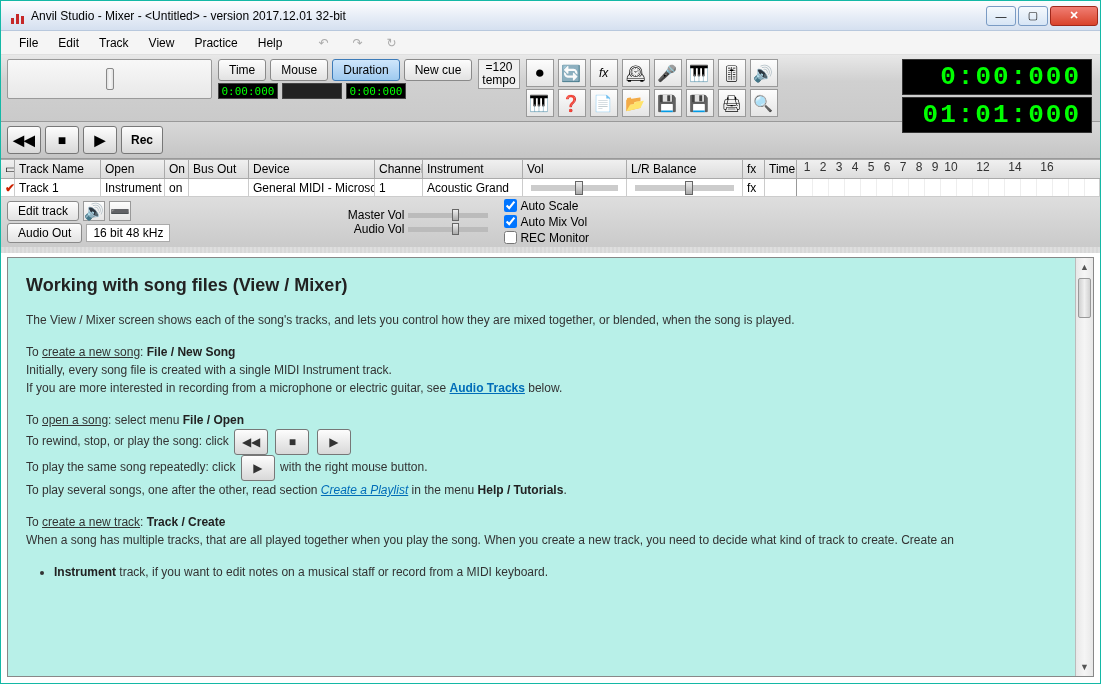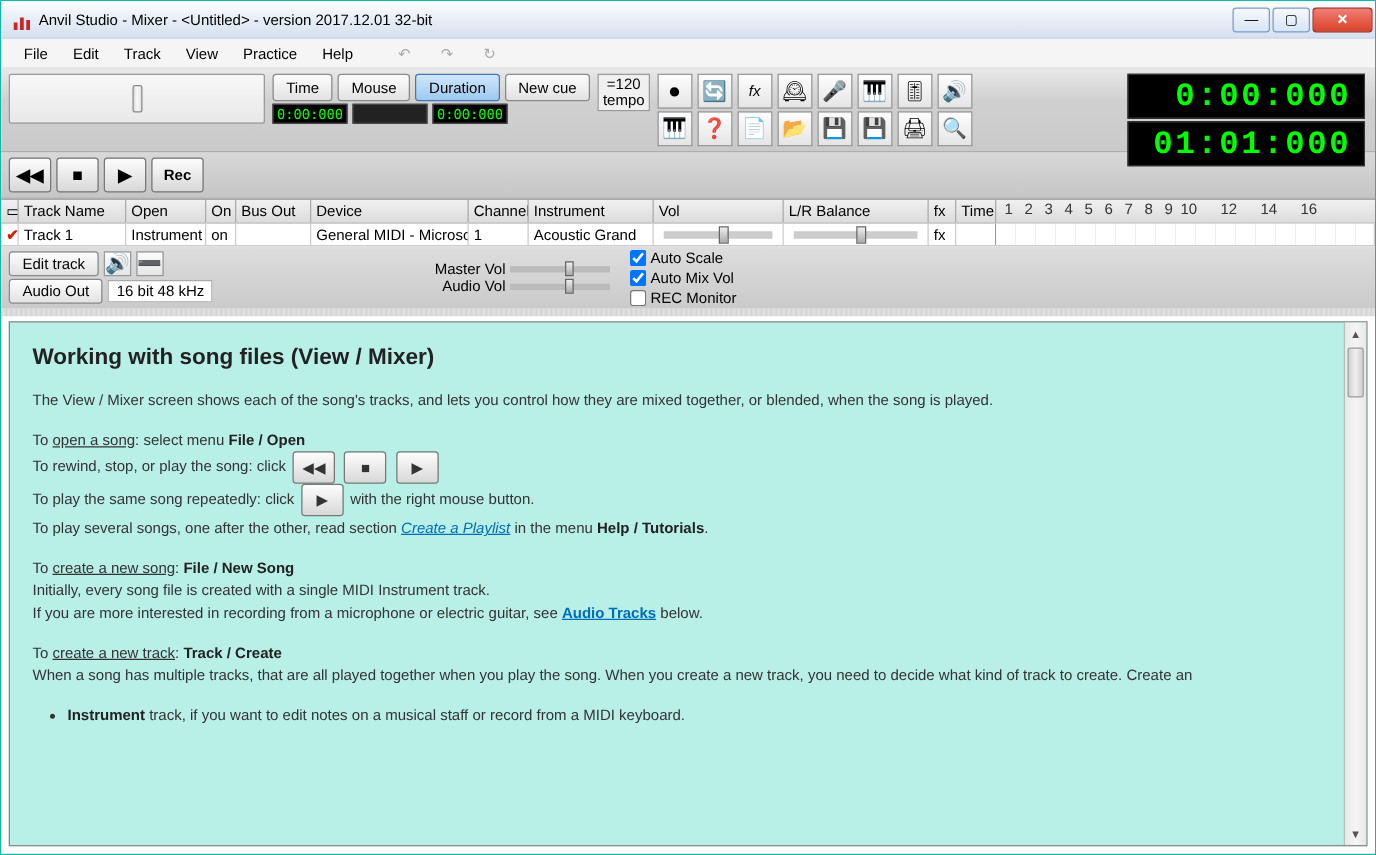--- a/index.html
+++ b/index.html
@@ -35,21 +35,21 @@
 .track-row{display:flex;background:#fff;border-bottom:1px solid #ccc;font-size:11px;height:18px}
 .td{border-right:1px solid #ccc;padding:1px 4px;overflow:hidden;white-space:nowrap;display:flex;align-items:center}
 .check{color:#c20;font-weight:bold;margin-right:2px}
 .mini-slider{flex:1;height:6px;background:#ccc;position:relative;margin:0 4px}
 .mini-slider .knob{position:absolute;width:8px;height:14px;background:linear-gradient(#eee,#aaa);border:1px solid #666;top:-4px;left:50%}
 .mid-controls{display:flex;align-items:center;gap:6px;padding:2px 6px;background:linear-gradient(#dedede,#cacaca);font-size:11px}
 .mid-controls .lbl{text-align:right;width:68px}
 .mid-controls .slider-sm{width:80px;height:5px;background:#bbb;position:relative}
 .mid-controls .slider-sm .knob{position:absolute;width:7px;height:12px;background:linear-gradient(#eee,#aaa);border:1px solid #666;top:-4px;left:55%}
 .mid-controls input[type=checkbox]{vertical-align:middle}
-.mid-controls .cbwrap{display:flex;align-items:flex-end;gap:3px}
+.mid-controls .cbwrap{display:flex;align-items:flex-start;gap:3px}
 .mid-left{display:flex;flex-direction:column;gap:2px}
 .mid-center{display:flex;flex-direction:column;gap:0;margin-left:160px}
 .mid-right{display:flex;flex-direction:column;gap:2px;margin-left:10px}
 .brushed{background:repeating-linear-gradient(90deg,#d4d4d4 0,#e2e2e2 2px,#d4d4d4 4px);height:6px}
 .help-pane{flex:1;margin:4px 6px 6px;border:1px solid #888;background:#b8f0e8;position:relative;display:flex}
 .help-content{flex:1;padding:14px 18px;color:#333;font-family:"Century Gothic","Segoe UI",sans-serif;font-size:14px;line-height:1.5;overflow:hidden}
 .help-content h2{font-size:18px;font-weight:bold;color:#222;margin-bottom:12px;font-family:Liberation Sans, sans-serif}
 .help-content .u{text-decoration:underline}
 .help-content b{font-weight:bold;color:#222}
 .help-content a{color:#006db8;text-decoration:underline;font-style:italic}
@@ -256,34 +256,34 @@
         </label>
     </div>
   </div>
   <div class="brushed"></div>
 
   <div class="help-pane">
     <div class="help-content">
       <h2>Working with song files (View / Mixer)</h2>
       <div class="para">The View / Mixer screen shows each of the song's tracks, and lets you control how they are mixed together, or blended, when the song is played.</div>
       <div class="para">
+        <span>To </span><span class="u">create a new song</span><span>: </span><b>File / New Song</b><br>
+        <span>Initially, every song file is created with a single MIDI Instrument track.</span><br>
+        <span>If you are more interested in recording from a microphone or electric guitar, see </span><a class="bold">Audio Tracks</a><span> below.</span>
+      </div>
+      <div class="para">
         <span>To </span><span class="u">open a song</span><span>: select menu </span><b>File / Open</b><br>
         <span>To rewind, stop, or play the song: click </span>
         <span class="inline-btn">◀◀</span>
         <span class="inline-btn">■</span>
         <span class="inline-btn">▶</span><br>
         <span>To play the same song repeatedly: click </span><span class="inline-btn">▶</span><span> with the right mouse button.</span><br>
         <span>To play several songs, one after the other, read section </span><a>Create a Playlist</a><span> in the menu </span><b>Help / Tutorials</b><span>.</span>
       </div>
       <div class="para">
-        <span>To </span><span class="u">create a new song</span><span>: </span><b>File / New Song</b><br>
-        <span>Initially, every song file is created with a single MIDI Instrument track.</span><br>
-        <span>If you are more interested in recording from a microphone or electric guitar, see </span><a class="bold">Audio Tracks</a><span> below.</span>
-      </div>
-      <div class="para">
         <span>To </span><span class="u">create a new track</span><span>: </span><b>Track / Create</b><br>
         <span>When a song has multiple tracks, that are all played together when you play the song. When you create a new track, you need to decide what kind of track to create. Create an</span>
       </div>
       <ul>
           <li><b>Instrument</b><span> track, if you want to edit notes on a musical staff or record from a MIDI keyboard.</span></li>
         </ul>
     </div>
     <div class="vscroll">
       <div class="arrow">▲</div>
       <div class="track">

